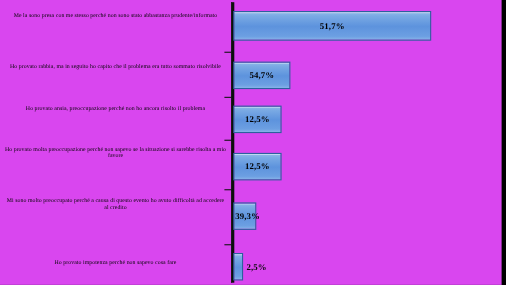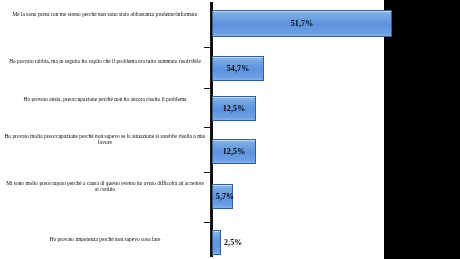--- a/index.html
+++ b/index.html
@@ -12,23 +12,23 @@
     height: 259px;
     overflow: hidden;
     font-family: "Liberation Serif", "DejaVu Serif", serif;
     position: relative;
   }
 
   #chart-root {
     position: absolute;
     left: 0;
     top: 0;
-    width: 384px;
+    width: 456px;
     height: 259px;
-    background: #ffffff;
+    background: #d946ef;
   }
 
   
   .plot-area {
     position: absolute;
     left: 0;
     top: 0;
     width: 460px;
     height: 259px;
   }
@@ -135,21 +135,21 @@
 
     <div class="row">
       <div class="cat-label" style="top:133px;">Ho provato molta preoccupazione perché non sapevo se la situazione si sarebbe risolta a mio favore</div>
       <div class="bar" style="top:139px; height:25px; width:44px;"></div>
       <div class="bar-value inside" style="top:147px; left:212px; width:44px;">12,5%</div>
     </div>
 
     <div class="row">
       <div class="cat-label" style="top:180px;">Mi sono molto preoccupato perché a causa di questo evento ho avuto difficoltà ad accedere al credito</div>
       <div class="bar" style="top:184px; height:25px; width:21px;"></div>
-      <div class="bar-value inside" style="top:192px; left:212px; width:26px;">5,7%</div>
+      <div class="bar-value inside" style="top:192px; left:212px; width:26px;">39,3%</div>
     </div>
 
     <div class="row">
       <div class="cat-label" style="top:236px;">Ho provato impotenza perché non sapevo cosa fare</div>
       <div class="bar" style="top:230px; height:25px; width:9px;"></div>
       <div class="bar-value outside" style="top:238px; left:224px;">2,5%</div>
     </div>
 
   </div>
 </div>

